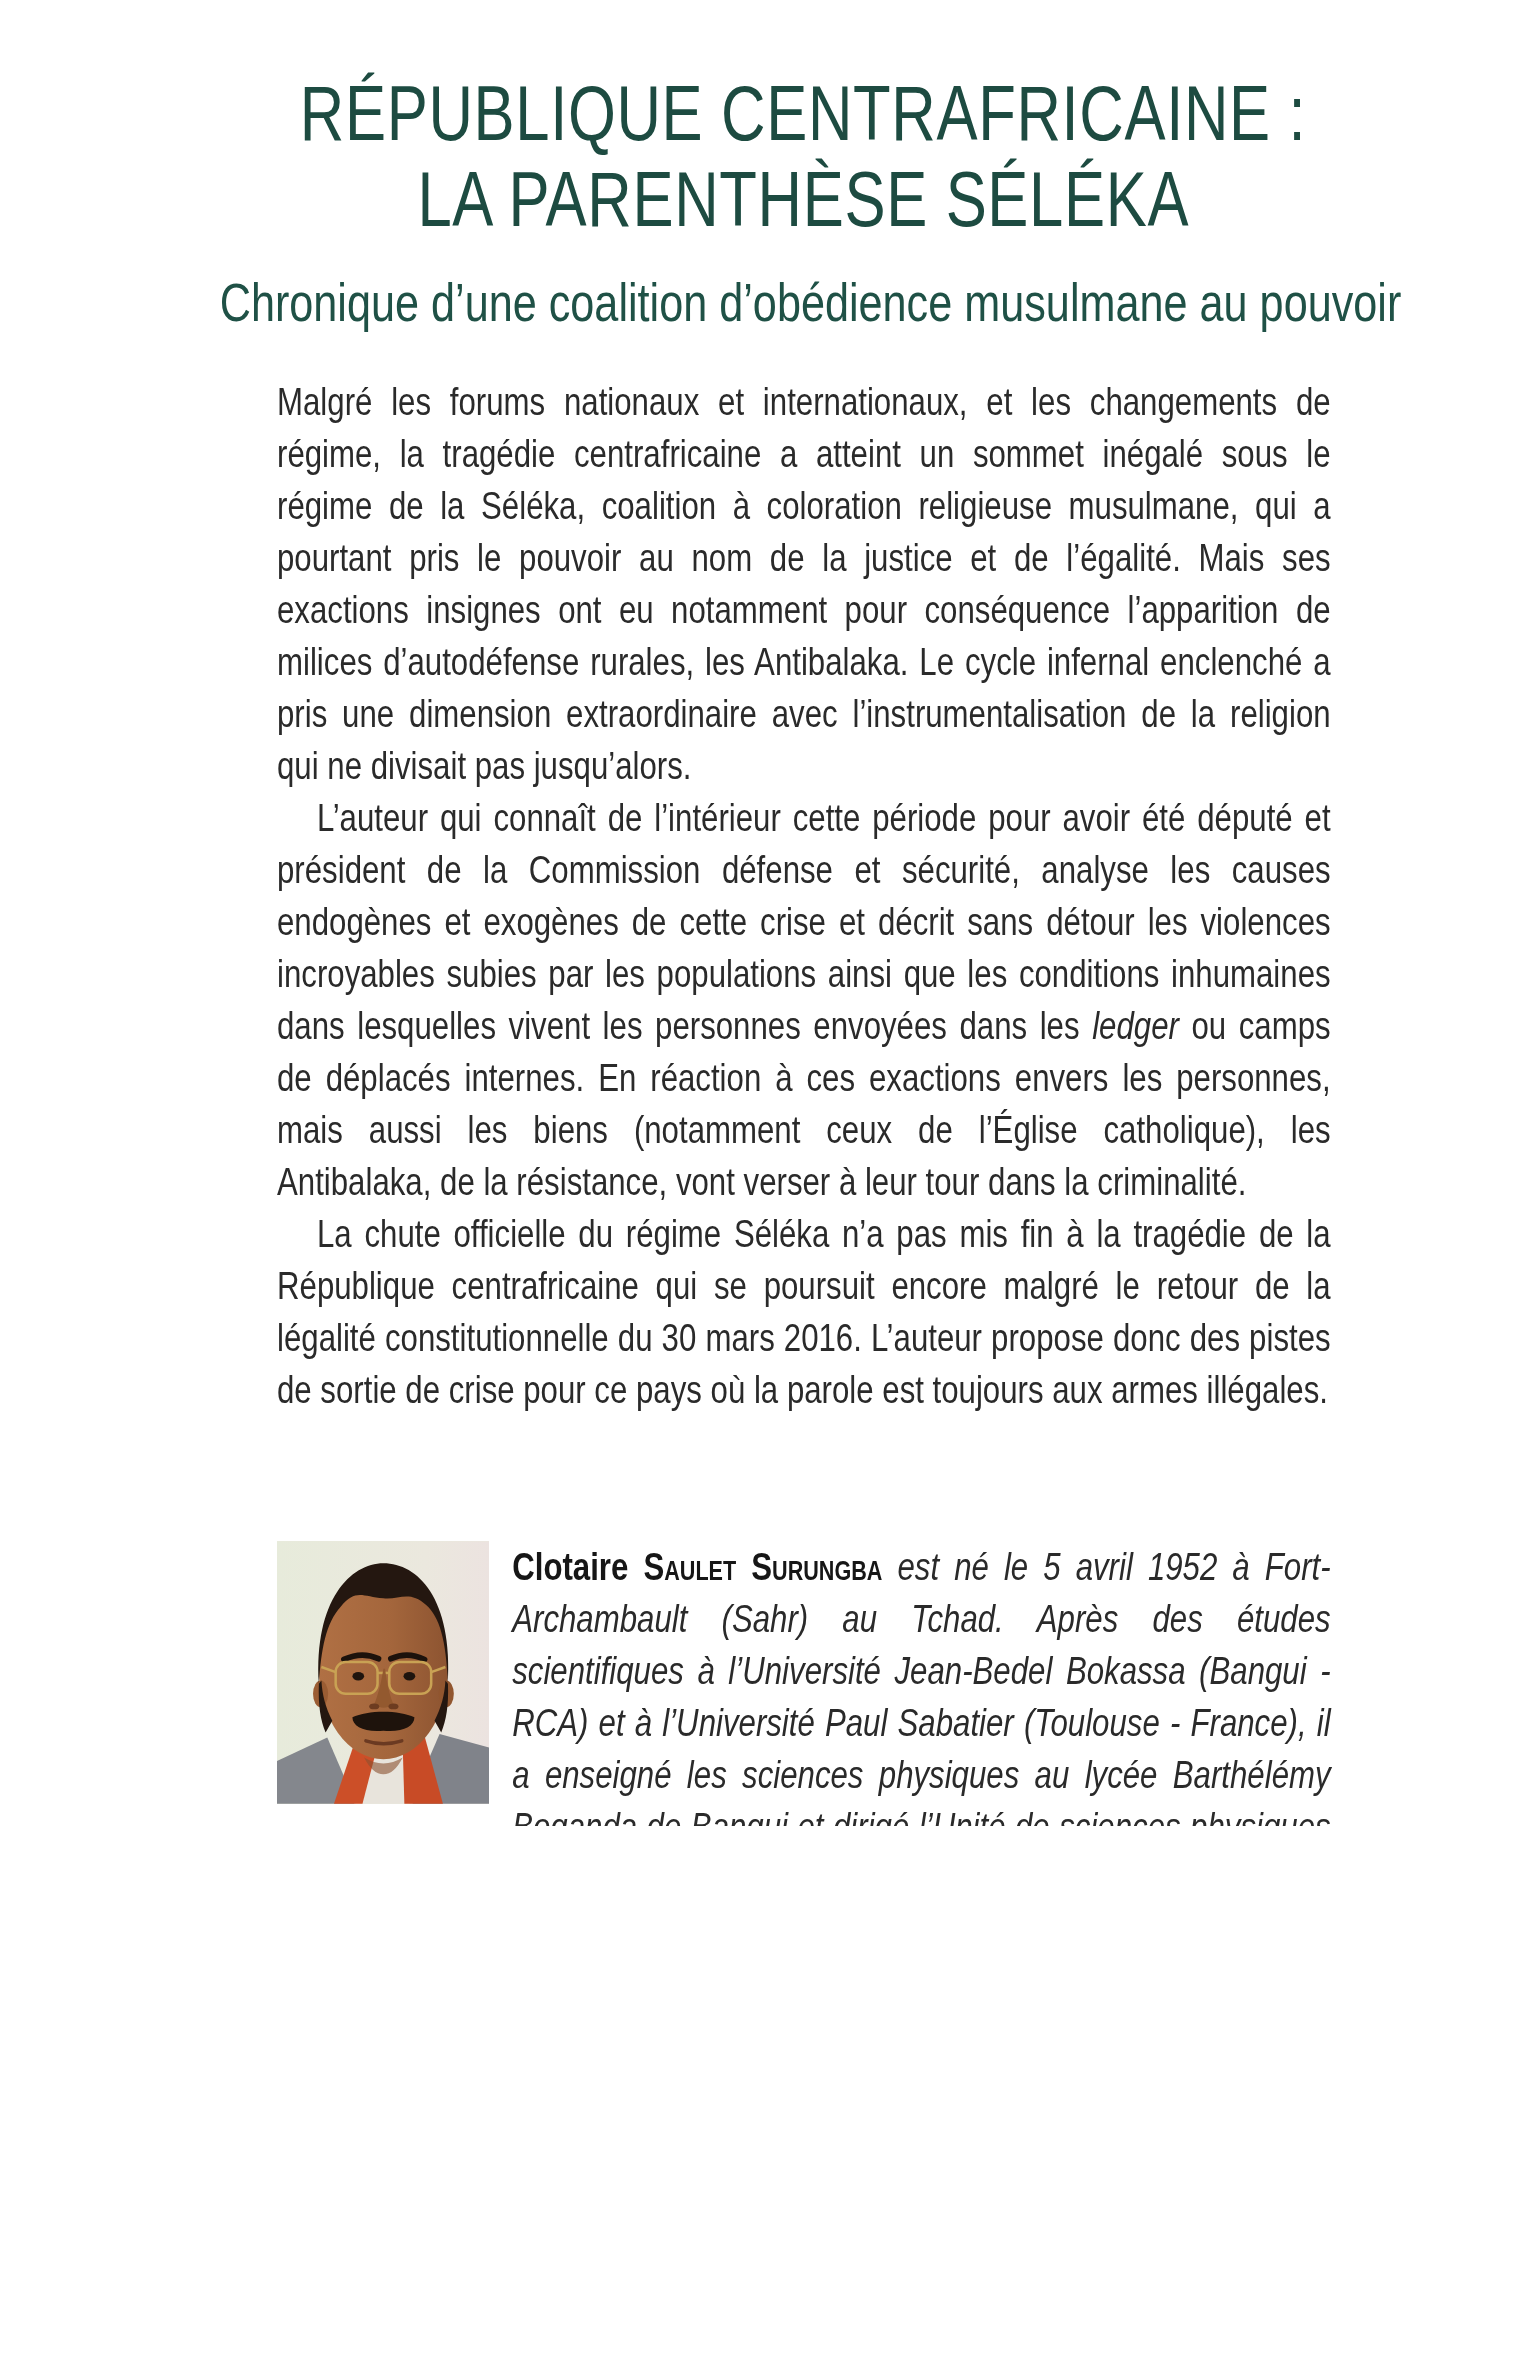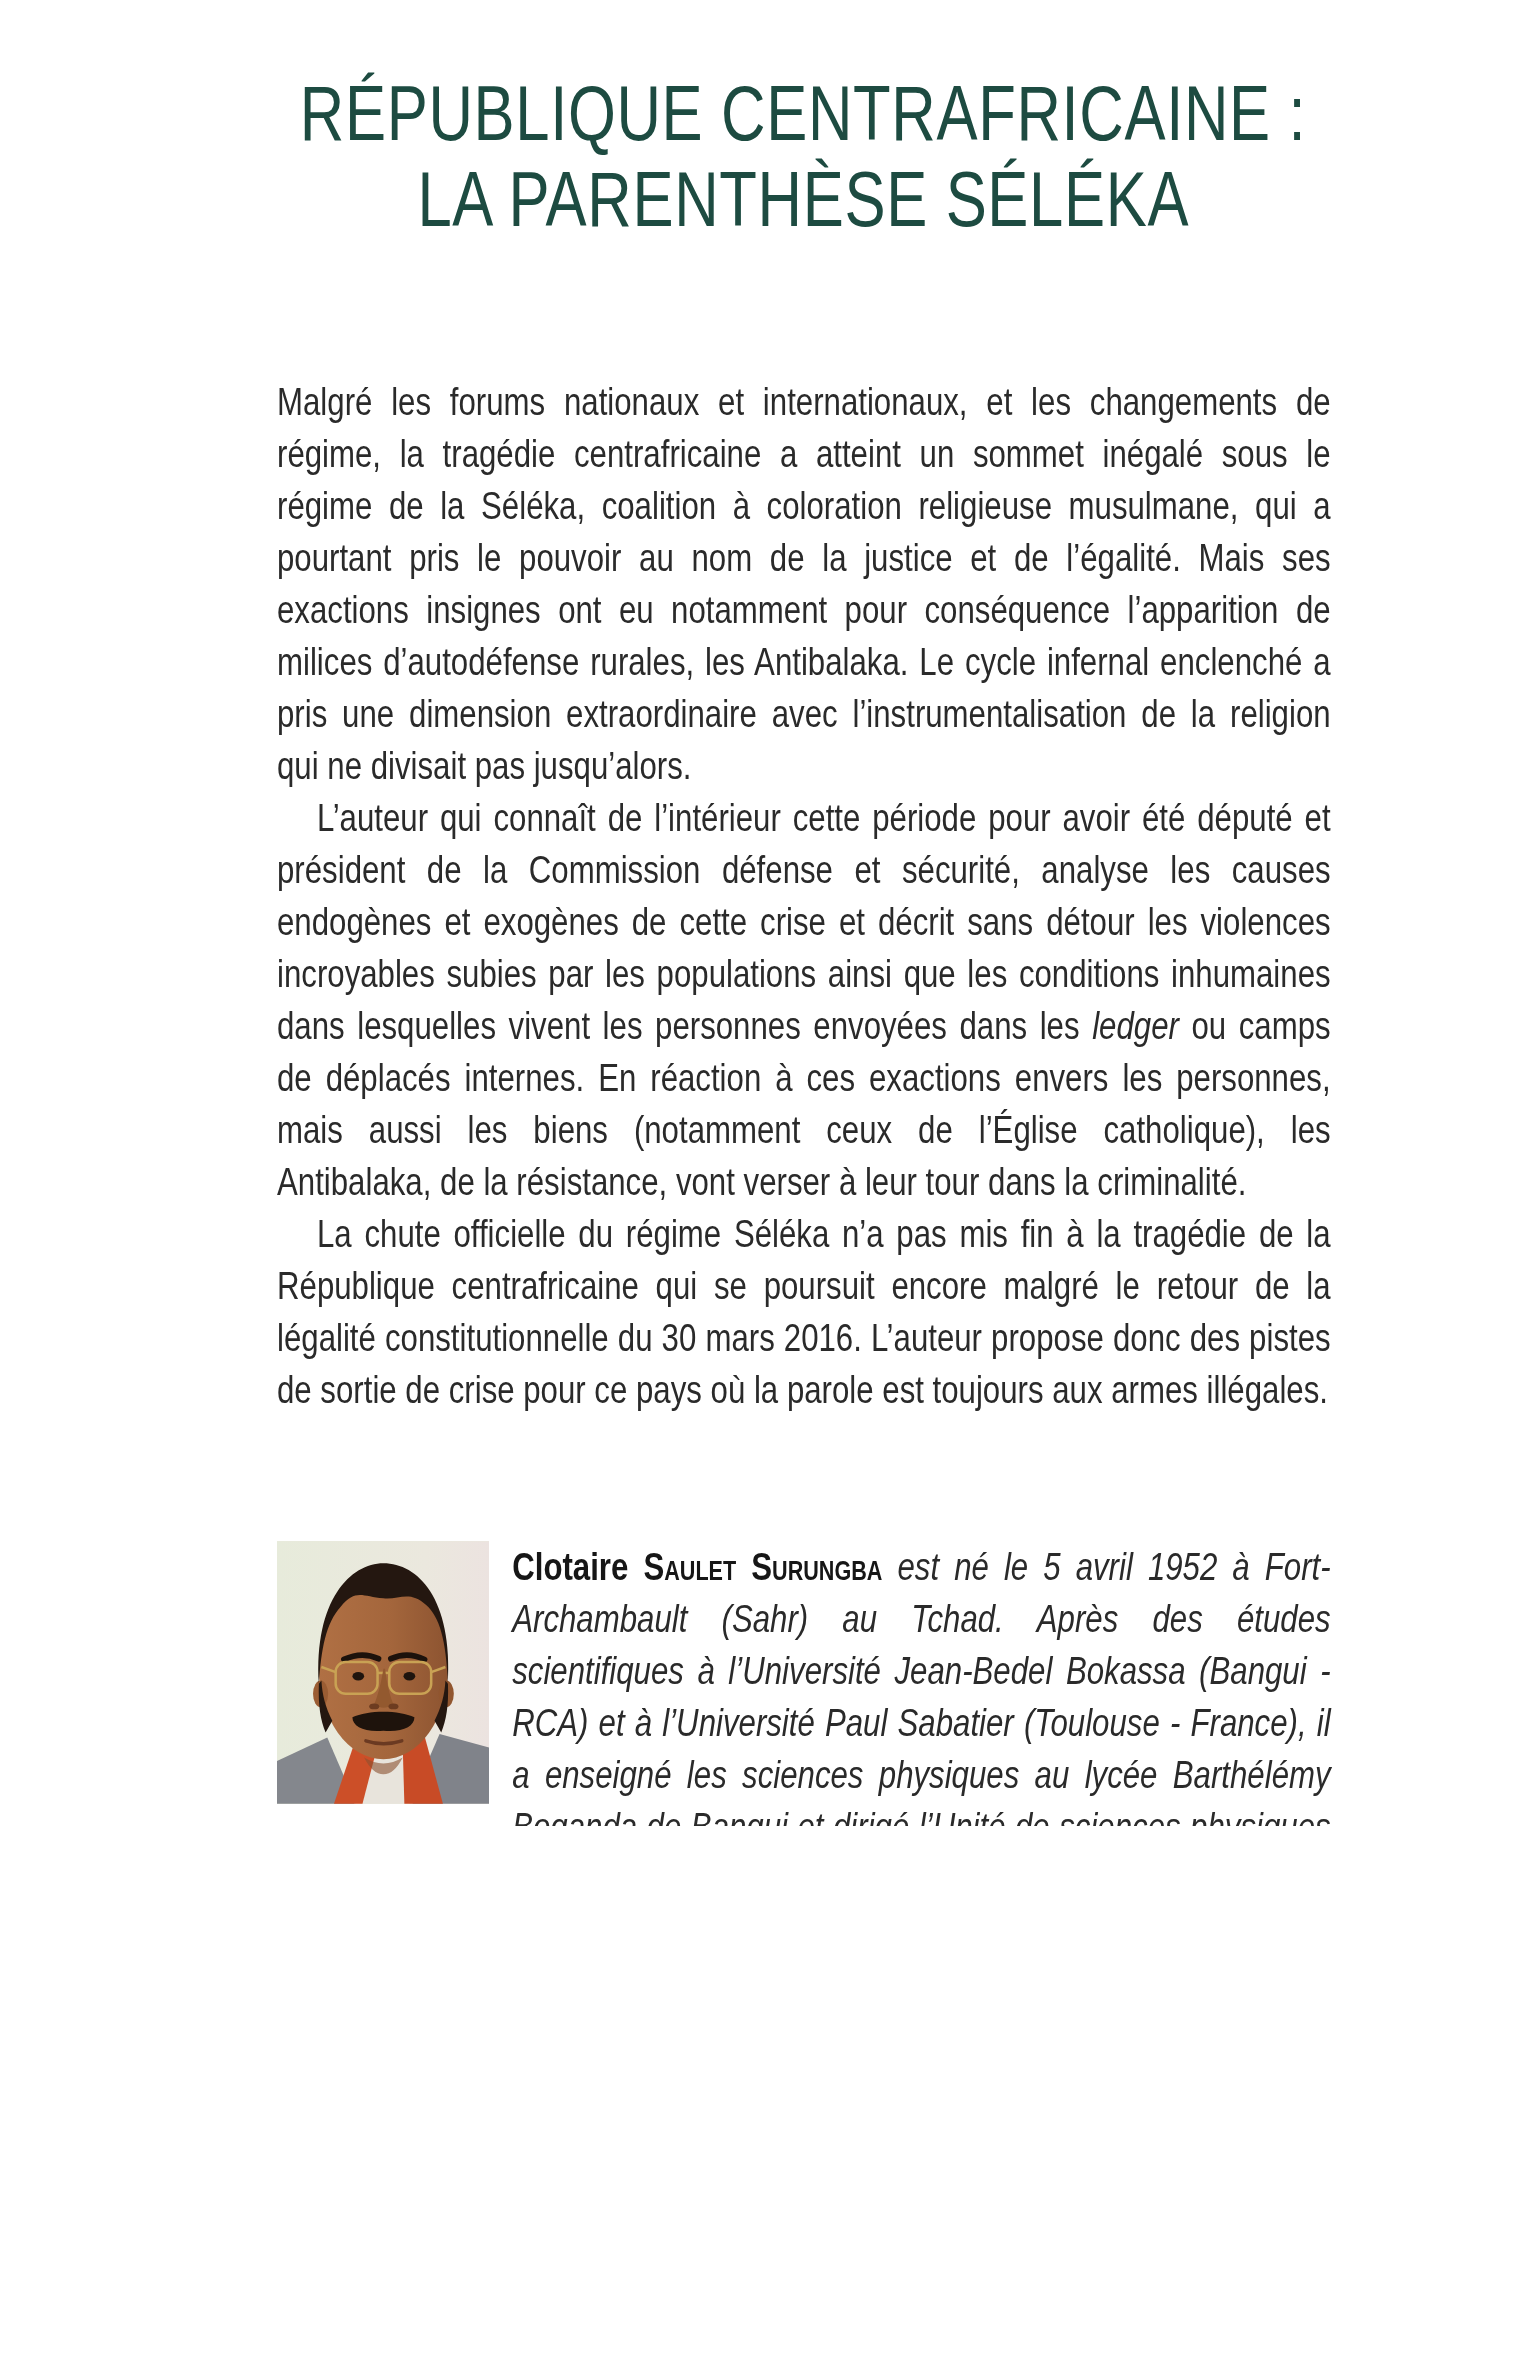--- a/index.html
+++ b/index.html
@@ -50,20 +50,23 @@
 </head>
 <body>
 
 <div class="page">
 
   <div class="header">
     <span class="condc title-line">RÉPUBLIQUE CENTRAFRICAINE :</span><br>
     <span class="condc title-line">LA PARENTHÈSE SÉLÉKA</span>
   </div>
 
+  <div class="subtitle-wrap">
+    <span class="condc subtitle">Chronique d’une coalition d’obédience musulmane au pouvoir</span>
+  </div>
 
   <div class="body-text condl">
     <p><span>Malgré les forums nationaux et internationaux, et les changements de régime, la tragédie centrafricaine a atteint un sommet inégalé sous le régime de la Séléka, coalition à coloration religieuse musulmane, qui a pourtant pris le pouvoir au nom de la justice et de l’égalité. Mais ses exactions insignes ont eu notamment pour conséquence l’apparition de milices d’autodéfense rurales, les Antibalaka. Le cycle infernal enclenché a pris une dimension extraordinaire avec l’instrumentalisation de la religion qui ne divisait pas jusqu’alors.</span></p>
     <p class="indent"><span>L’auteur qui connaît de l’intérieur cette période pour avoir été député et président de la Commission défense et sécurité, analyse les causes endogènes et exogènes de cette crise et décrit sans détour les violences incroyables subies par les populations ainsi que les conditions inhumaines dans lesquelles vivent les personnes envoyées dans les </span><i>ledger</i><span> ou camps de déplacés internes. En réaction à ces exactions envers les personnes, mais aussi les biens (notamment ceux de l’Église catholique), les Antibalaka, de la résistance, vont verser à leur tour dans la criminalité.</span></p>
     <p class="indent"><span>La chute officielle du régime Séléka n’a pas mis fin à la tragédie de la République centrafricaine qui se poursuit encore malgré le retour de la légalité constitutionnelle du 30 mars 2016. L’auteur propose donc des pistes de sortie de crise pour ce pays où la parole est toujours aux armes illégales.</span></p>
   </div>
 
   <svg class="photo" viewBox="0 0 253 313" xmlns="http://www.w3.org/2000/svg">
     <defs>
       <linearGradient id="bgG" x1="0" y1="0" x2="1" y2="0">

